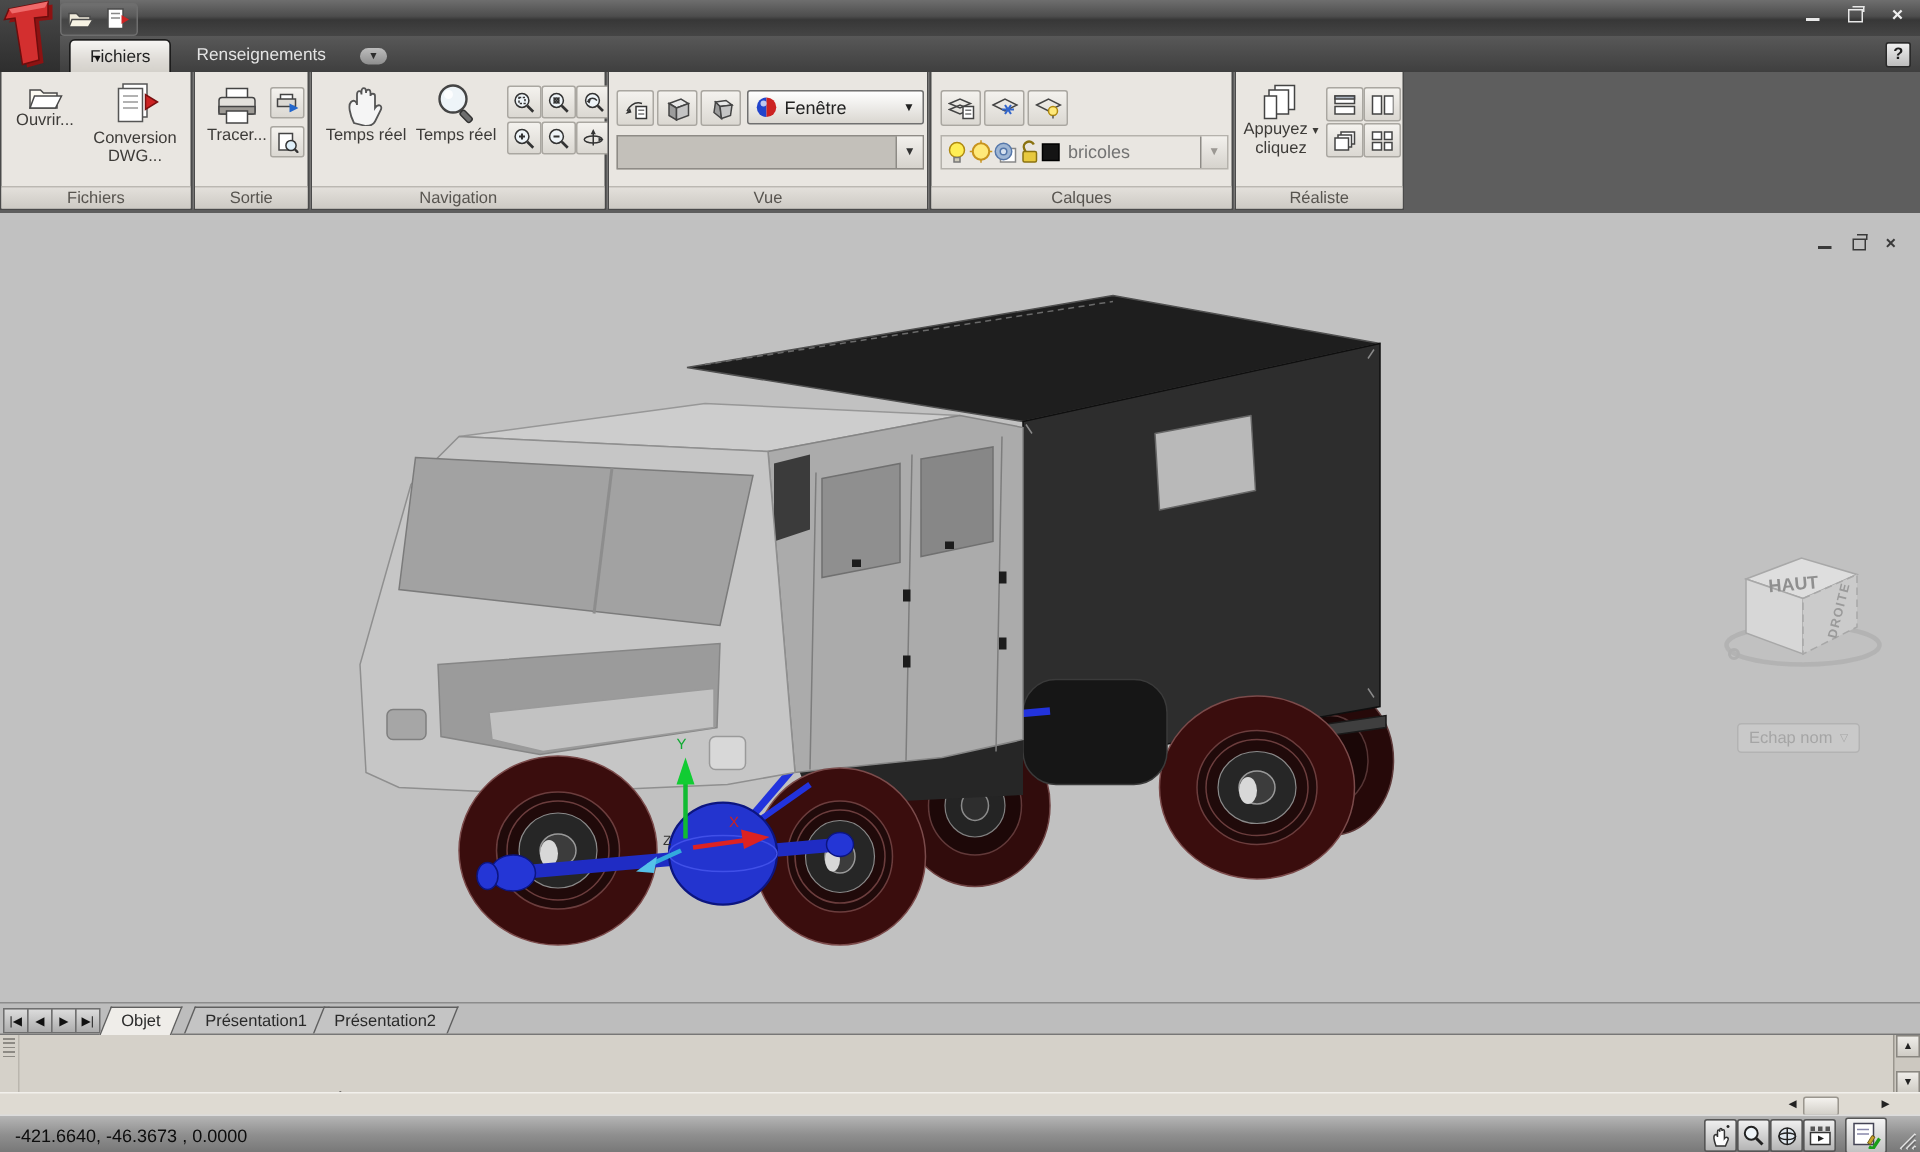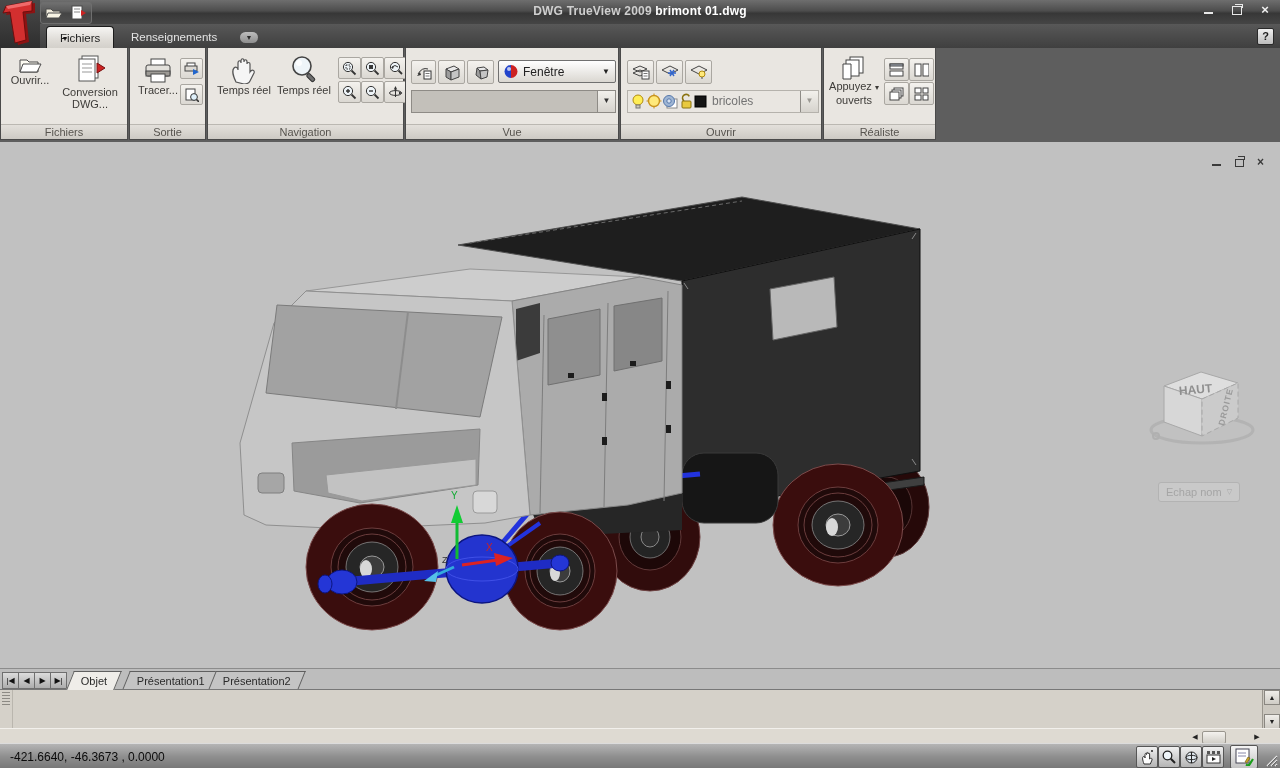--- a/index.html
+++ b/index.html
@@ -90,24 +90,20 @@
   .stbig{position:absolute;top:1px;width:26px;height:22px;border:1px solid #565656;border-radius:2px;
     background:linear-gradient(180deg,#f4f4f4,#c2c2c2);display:flex;align-items:center;justify-content:center;}
   svg{display:block;}
 </style>
 </head>
 <body>
 
 <div id="root">
 
   <div class="titlebar">
-    <div class="title">
-      <span class="app">DWG TrueView 2009</span>
-      <span class="doc">brimont 01.dwg</span>
-    </div>
     <div class="winbtns">
       <div class="wbtn">
           <div class="minbar"></div>
         </div>
       <div class="wbtn">
           <div class="restore2"></div>
           <div class="restore"></div>
         </div>
       <div class="wbtn close">×</div>
     </div>
@@ -339,34 +335,34 @@
         <svg width="15" height="17" viewBox="0 0 15 17" style="margin-top:2px">
           <path d="M4,8 L4,5 A3.5,3.5 0 0 1 11,5" fill="none" stroke="#8a7210" stroke-width="1.6" transform="rotate(-25 7 6)"></path>
           <rect x="3" y="8" width="9" height="7" rx="1" fill="#e8c93e" stroke="#8a7210"></rect>
         </svg>
         <svg width="14" height="17" viewBox="0 0 14 17" style="margin-top:2px">
           <rect x="1" y="3" width="11" height="11" fill="#141414" stroke="#000"></rect>
         </svg>
         <span class="layername" style="margin:3px 0 0 4px">bricoles</span>
         <span class="dd" style="color:#9b9893">▼</span>
       </div>
-      <div class="plabel">Ouvrir</div>
+      <div class="plabel">Calques</div>
     </div>
 
     <div class="panel" style="left:823px;width:113px">
       <div class="bigbtn" style="left:4px;top:8px;width:52px">
         <svg width="26" height="24" viewBox="0 0 26 24">
           <rect x="9" y="1" width="13" height="16" fill="#fff" stroke="#444"></rect>
           <rect x="5" y="4" width="13" height="16" fill="#fff" stroke="#444"></rect>
           <path d="M18,20 L18,10 L26,10" fill="none"></path>
           <path d="M5,4 L5,20 L18,20" fill="none"></path>
           <path d="M2,8 L10,8 L10,23 L2,23 Z" fill="#fff" stroke="#444"></path>
         </svg>
         <div class="blabel"><span>Appuyez</span> <span style="font-size:8px">▾</span></div>
-        <div class="blabel">ouverts</div>
+        <div class="blabel">cliquez</div>
       </div>
       <div class="sbtn" style="left:60px;top:10px;width:23px;height:21px">
         <svg width="15" height="14" viewBox="0 0 15 14">
           <rect x="1" y="1" width="13" height="5" fill="#fff" stroke="#444"></rect>
             <rect x="1" y="8" width="13" height="5" fill="#fff" stroke="#444"></rect>
           <rect x="1" y="1" width="13" height="2" fill="#aeb6c2" stroke="#444"></rect>
         </svg>
       </div>
       <div class="sbtn" style="left:85px;top:10px;width:23px;height:21px">
         <svg width="15" height="14" viewBox="0 0 15 14">

